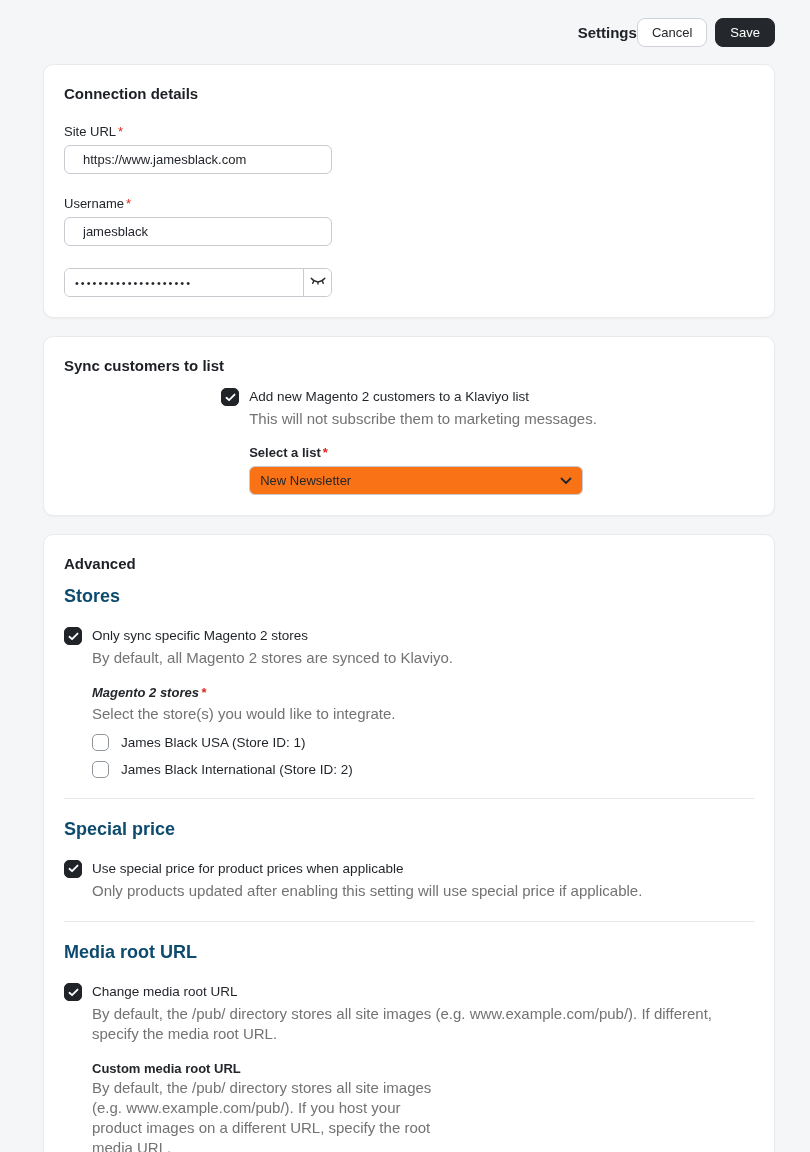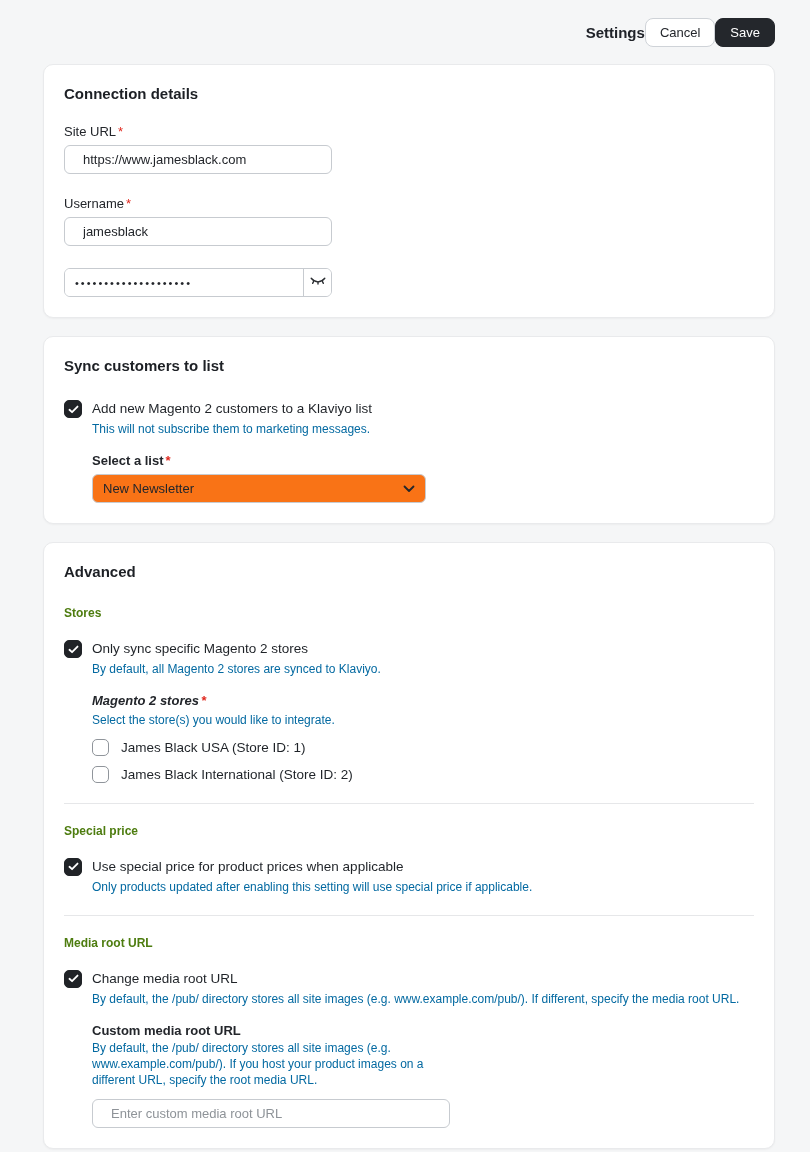--- a/index.html
+++ b/index.html
@@ -14,21 +14,21 @@
   .page { padding: 0 35px 0 43px; }
 
   
   .topbar {
     height: 64px;
     display: flex;
     align-items: center;
     justify-content: flex-end;
   }
   .page-title { font-size: 15px; font-weight: 700; color: #202329; }
-  .topbar-actions { display: flex; }
+  .topbar-actions { display: flex; gap: 8px; }
   .btn {
     font-family: "Liberation Sans", sans-serif;
     font-size: 13px;
     font-weight: 500;
     border-radius: 8px;
     padding: 7px 14px;
     cursor: pointer;
     line-height: 1;
   }
   .btn-secondary { background: #ffffff; border: 1px solid #cfd3d8; color: #24272c; }
@@ -122,32 +122,32 @@
     display: inline-flex;
     align-items: center;
     justify-content: center;
     cursor: pointer;
     margin-top: 0px;
   }
   .cb .tick { display: none; }
   .cb.checked { background: #202327; border-color: #202327; }
   .cb.checked .tick { display: block; }
   .cb-label { font-size: 13.5px; color: #1f2328; line-height: 18px; }
-  .helper { font-size: 12px; color: #0369a1; margin-top: 3px; line-height: 1.35; }
-
-  .section-heading { font-size: 12px; font-weight: 700; color: #4d7c0f; }
+  .helper { font-size: 15px; color: #737373; margin-top: 3px; line-height: 1.35; }
+
+  .section-heading { font-size: 18px; font-weight: 700; color: #0c4a6e; }
   .divider { border: none; border-top: 1px solid #e6e7e9; margin: 20px 0; }
 
   .option-row { display: flex; align-items: center; gap: 12px; margin-top: 10px; }
   .option-row .cb { width: 17px; height: 17px; }
   .option-label { font-size: 13.5px; color: #1f2328; }
   .mt10 { margin-top: 10px; }
   .mt16 { margin-top: 16px; }
   .mt20 { margin-top: 20px; }
-  .mt26 { margin-top: 26px; }
+  .mt26 { margin-top: 14px; justify-content: center; }
 
   .helper.narrow { max-width: 362px; }
 </style>
 </head>
 <body>
 
 <div class="page">
 
   <div class="topbar">
     <div class="page-title">Settings</div>

